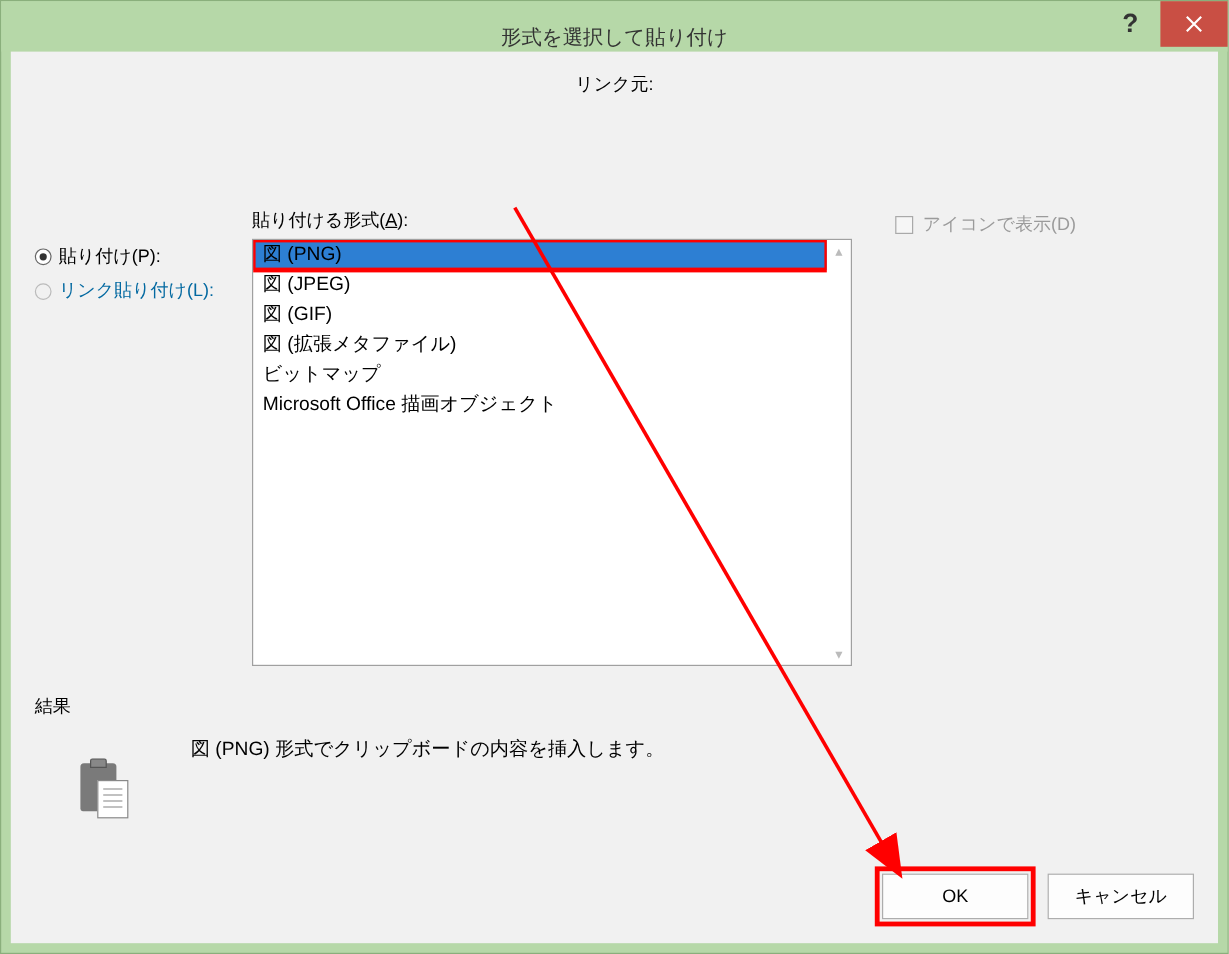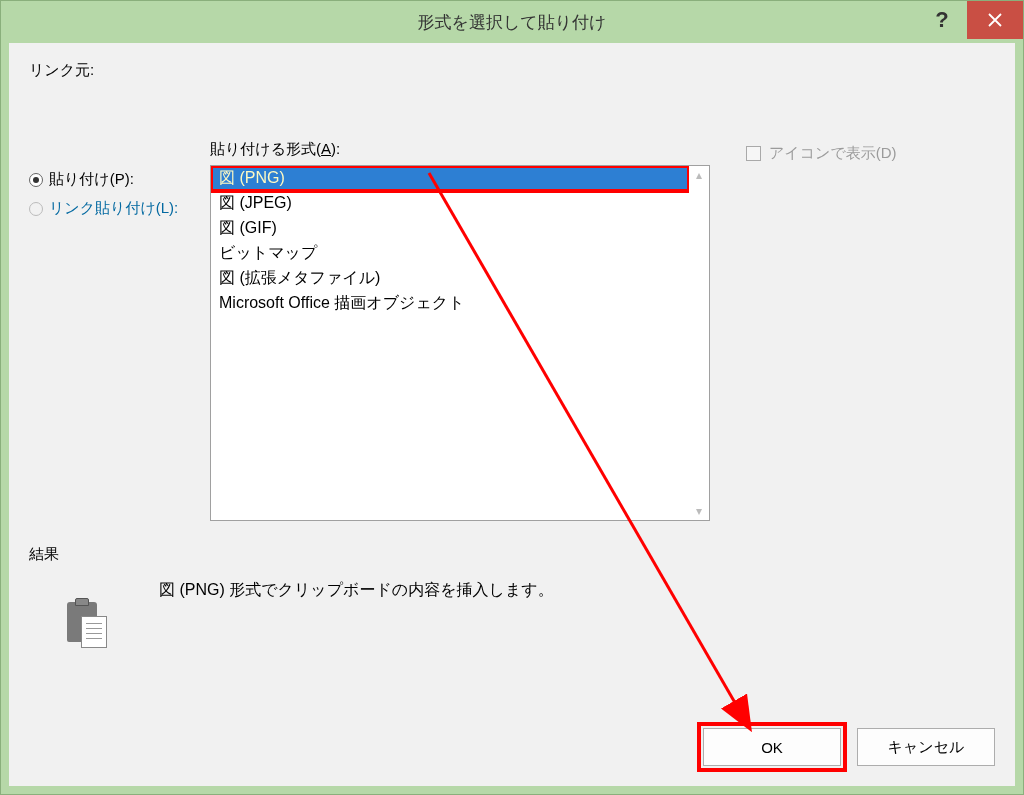--- a/index.html
+++ b/index.html
@@ -16,21 +16,21 @@
   height: 795px;
   background: #b6d8a8;
   border: 1px solid #8aaf7c;
   display: flex;
   flex-direction: column;
 }
 .titlebar {
   height: 42px;
   background: #b6d8a8;
   display: flex;
-  align-items: center;
+  align-items: flex-end;
   position: relative;
 }
 .title-text {
   flex: 1;
   text-align: center;
   font-size: 17px;
   color: #333;
 }
 .titlebar-buttons {
   position: absolute;
@@ -63,21 +63,22 @@
 .body {
   flex: 1;
   background: #f1f1f1;
   margin: 0 8px 8px 8px;
   padding: 18px 20px 16px 20px;
   display: flex;
   flex-direction: column;
   position: relative;
 }
 .source-row {
-  margin-bottom: 60px;
+  margin-bottom: 94px;
+  text-align: center;
 }
 .main-row {
   display: flex;
   gap: 16px;
 }
 .left-col {
   width: 165px;
   padding-top: 30px;
 }
 .radio-row {
@@ -123,21 +124,21 @@
   overflow: hidden;
 }
 .list-item {
   padding: 2px 8px;
   font-size: 16px;
   cursor: pointer;
   white-space: nowrap;
 }
 .list-item.selected {
   background: #2d7fd3;
-  color: #fef9c3;
+  color: #000000;
 }
 .list-item.selected.annot {
   outline: 4px solid #ff0000;
   outline-offset: -2px;
 }
 .scroll {
   width: 20px;
   display: flex;
   flex-direction: column;
   align-items: center;
@@ -215,21 +216,21 @@
   font-size: 16px;
 }
 .button-row {
   position: absolute;
   right: 20px;
   bottom: 20px;
   display: flex;
   gap: 16px;
 }
 .btn {
-  width: 138px;
+  width: 122px;
   height: 38px;
   background: #fdfdfd;
   border: 1px solid #adadad;
   font-size: 15px;
   cursor: pointer;
   display: flex;
   align-items: center;
   justify-content: center;
 }
 .btn.annot {
@@ -283,22 +284,22 @@
 
       <div class="center-col">
         <label class="format-label">
           <span>貼り付ける形式(</span><u class="accel">A</u><span>):</span>
         </label>
         <div class="listbox-wrap">
           <div class="listbox">
             <div class="list-item selected annot">図 (PNG)</div>
             <div class="list-item">図 (JPEG)</div>
             <div class="list-item">図 (GIF)</div>
+            <div class="list-item">図 (拡張メタファイル)</div>
             <div class="list-item">ビットマップ</div>
-            <div class="list-item">図 (拡張メタファイル)</div>
             <div class="list-item">Microsoft Office 描画オブジェクト</div>
           </div>
           <div class="scroll">
             <span class="arrow">▴</span>
             <span class="arrow">▾</span>
           </div>
         </div>
       </div>
 
       <div class="right-col">

